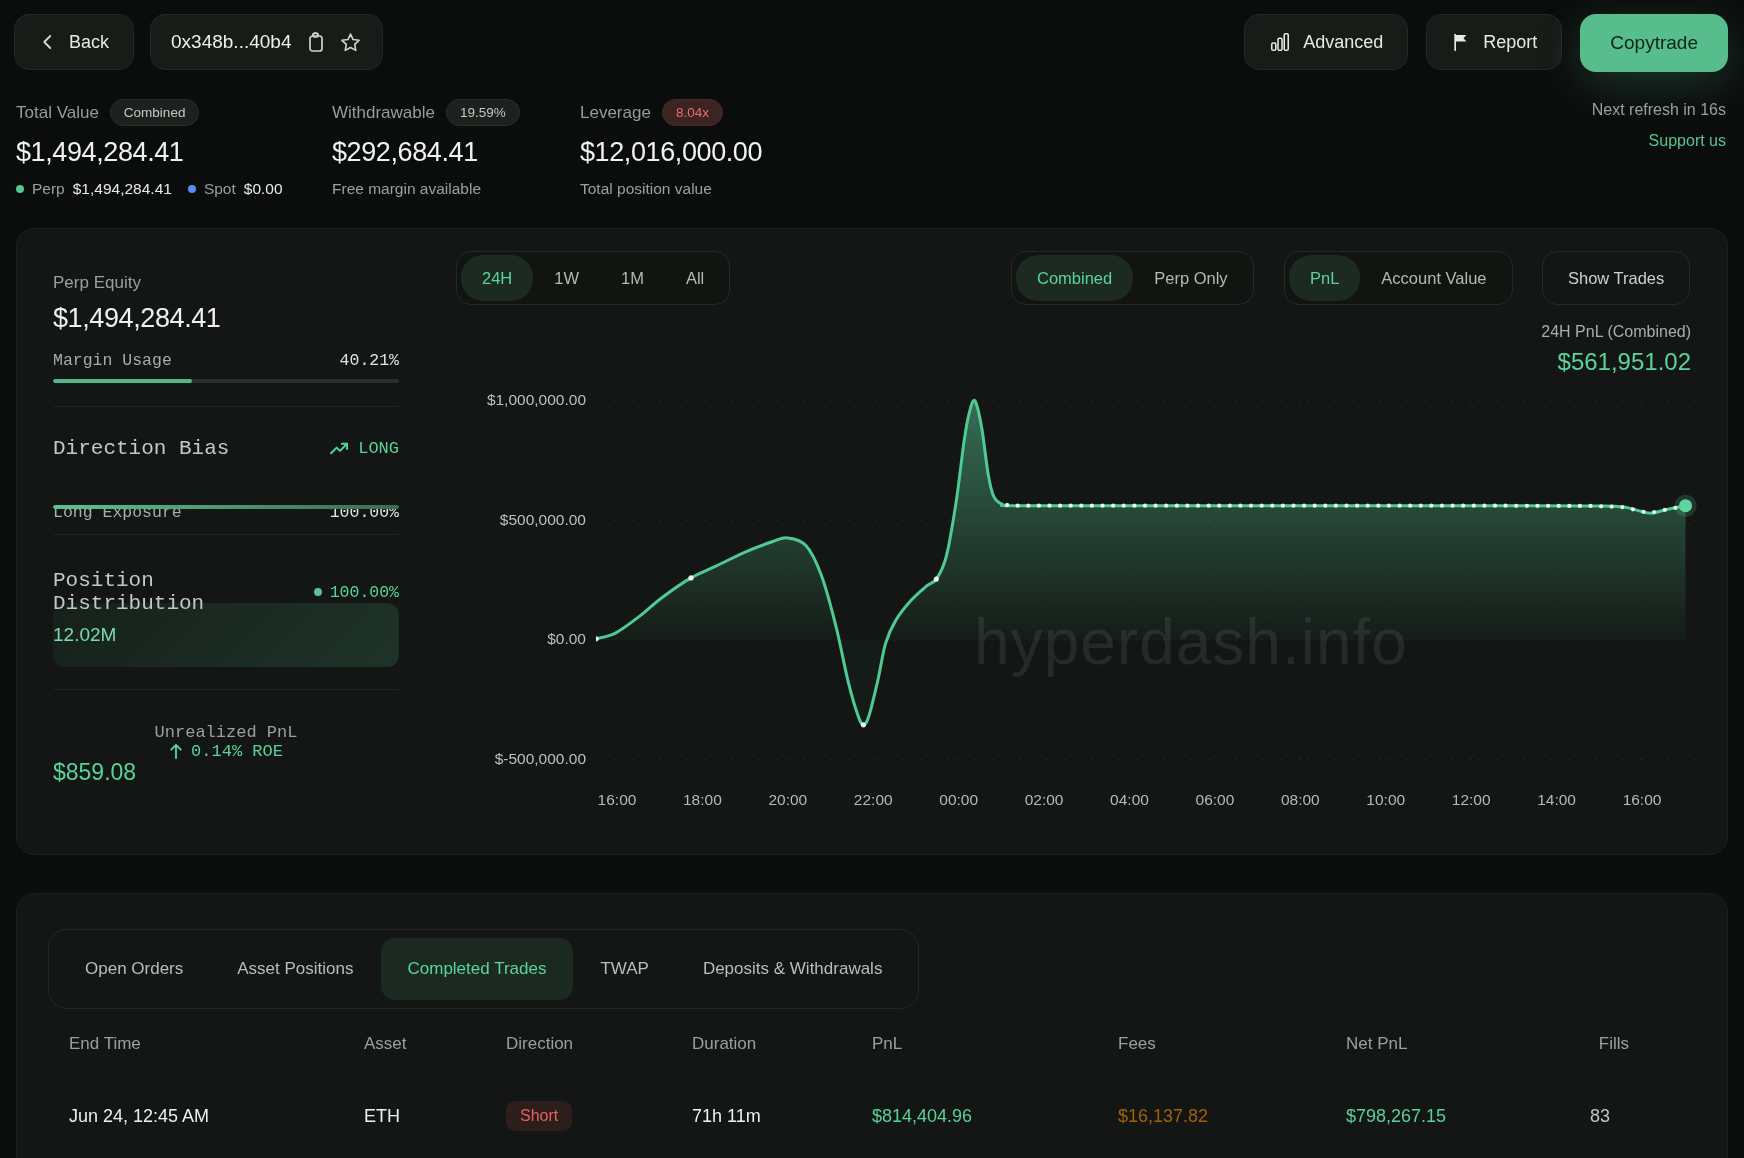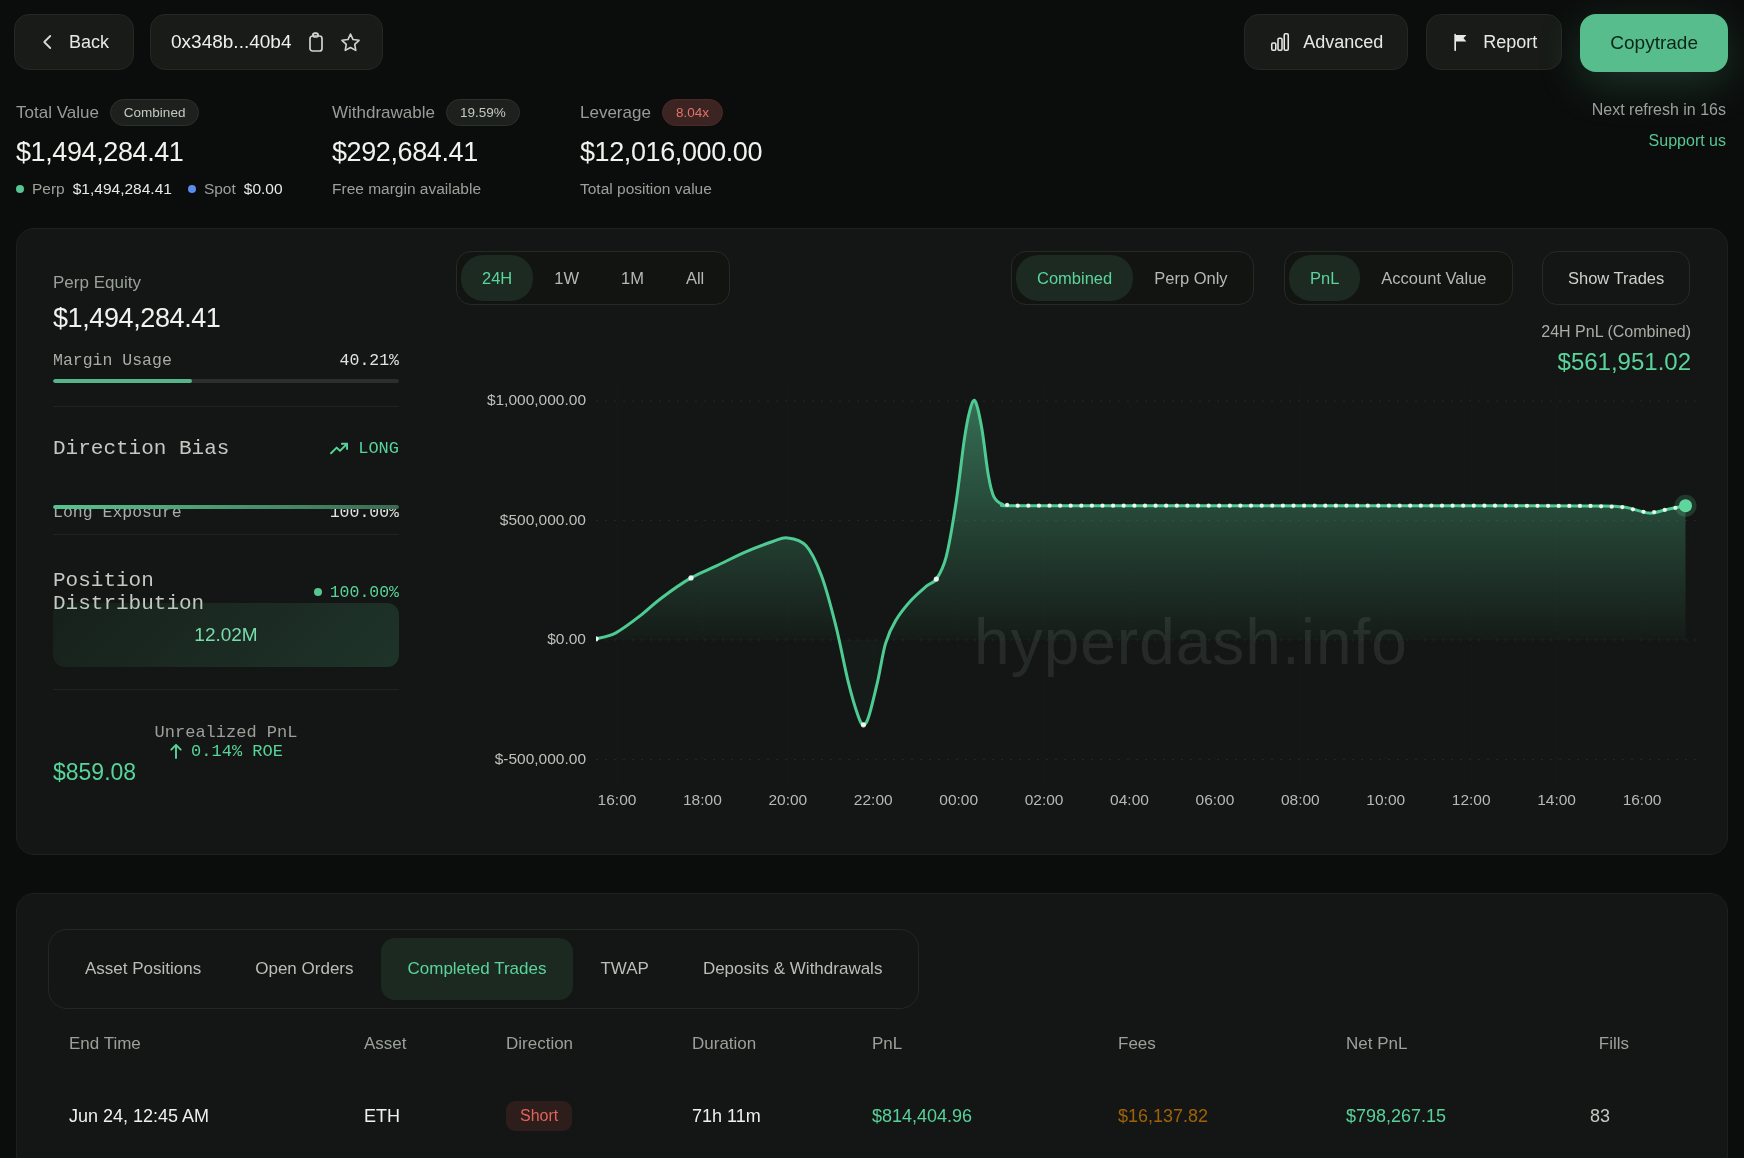--- a/index.html
+++ b/index.html
@@ -58,21 +58,21 @@
   .small-lab { font-size:16.5px; color:#a7ada7; }
   .small-val { font-size:16.5px; color:#e0e3df; }
   .track { width:346px; height:4px; border-radius:2px; background:#2b2f2b; overflow:hidden; }
   .fill-margin { height:4px; border-radius:2px; background:#55b489; }
   .fill-expo { height:4px; border-radius:2px; background:linear-gradient(90deg,#5ac493,#3c6b52); }
   .divider { height:1px; width:346px; background:#20241f; }
   .bias-lab { font-size:21px; color:#c4c9c3; }
   .green-val { color:#57d49a; font-size:17px; display:flex; align-items:center; gap:8px; }
   .dist-box { width:346px; height:64px; border-radius:12px;
     background:linear-gradient(135deg,rgba(86,197,146,.06),rgba(86,197,146,.17));
-    display:flex; align-items:center; justify-content:center;
+    display:flex; align-items:center; 
     color:#78dcab; font-size:19px; }
   .upnl-value { font-size:23px; color:#57d49a; }
 
   
   .seg { position:absolute; top:22px; height:54px; display:flex; align-items:center;
     border:1px solid #262a26; border-radius:15px; padding:0 4px; background:#121412; }
   .seg .opt { height:46px; line-height:46px; padding:0 21px; font-size:16.5px;
     color:#b4bab3; border-radius:22px; cursor:pointer; }
   .seg .opt.sel { background:#1d2a22; color:#5ad49b; }
   .show-trades { position:absolute; top:22px; height:54px; line-height:52px; padding:0 25px;
@@ -394,22 +394,22 @@
         <div class="xtick" style="left: 749.78px;">10:00</div>
         <div class="xtick" style="left: 835.2px;">12:00</div>
         <div class="xtick" style="left: 920.62px;">14:00</div>
         <div class="xtick" style="left: 1006.04px;">16:00</div>
       </div>
   </div>
 </section>
 
 <section class="panel bottom-panel">
   <div class="tabbar">
+    <div class="tab">Open Orders</div>
     <div class="tab">Asset Positions</div>
-    <div class="tab">Open Orders</div>
     <div class="tab sel">Completed Trades</div>
     <div class="tab">TWAP</div>
     <div class="tab">Deposits &amp; Withdrawals</div>
   </div>
 
   <div class="tgrid thead">
     <div>End Time</div>
     <div>Asset</div>
     <div>Direction</div>
     <div>Duration</div>

